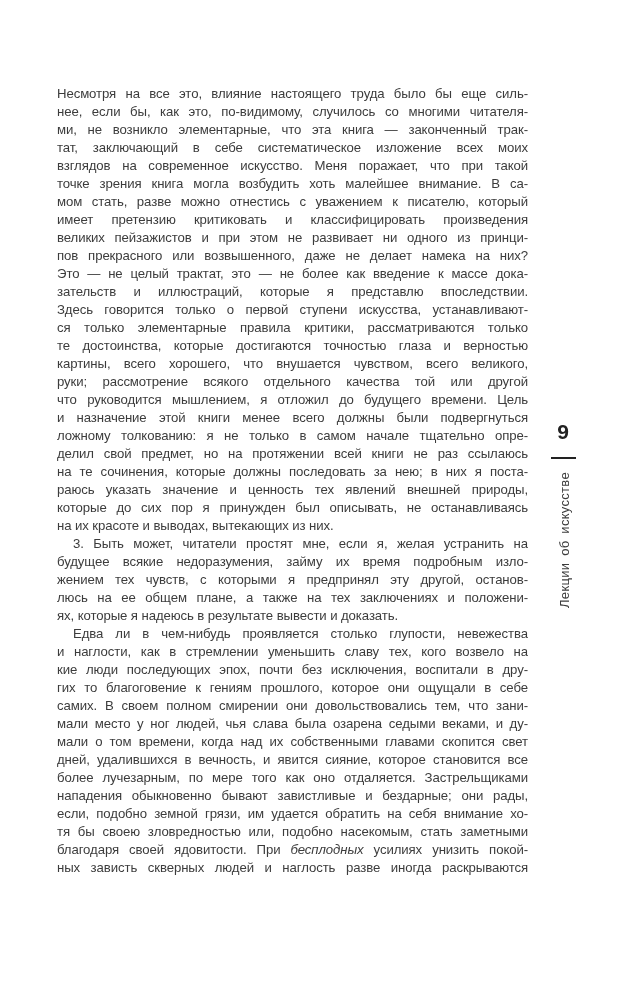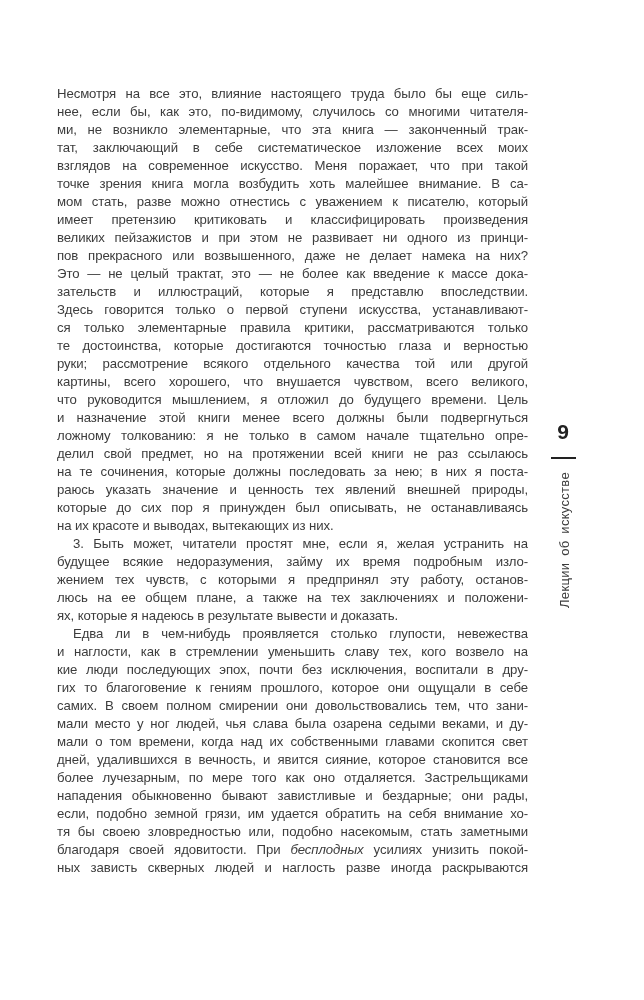--- a/index.html
+++ b/index.html
@@ -82,33 +82,33 @@
       <div class="line">точке зрения книга могла возбудить хоть малейшее внимание. В са-</div>
       <div class="line">мом стать, разве можно отнестись с уважением к писателю, который</div>
       <div class="line">имеет претензию критиковать и классифицировать произведения</div>
       <div class="line">великих пейзажистов и при этом не развивает ни одного из принци-</div>
       <div class="line">пов прекрасного или возвышенного, даже не делает намека на них?</div>
       <div class="line">Это — не целый трактат, это — не более как введение к массе дока-</div>
       <div class="line">зательств и иллюстраций, которые я представлю впоследствии.</div>
       <div class="line">Здесь говорится только о первой ступени искусства, устанавливают-</div>
       <div class="line">ся только элементарные правила критики, рассматриваются только</div>
       <div class="line">те достоинства, которые достигаются точностью глаза и верностью</div>
+      <div class="line">картины, всего хорошего, что внушается чувством, всего великого,</div>
       <div class="line">руки; рассмотрение всякого отдельного качества той или другой</div>
-      <div class="line">картины, всего хорошего, что внушается чувством, всего великого,</div>
       <div class="line">что руководится мышлением, я отложил до будущего времени. Цель</div>
       <div class="line">и назначение этой книги менее всего должны были подвергнуться</div>
       <div class="line">ложному толкованию: я не только в самом начале тщательно опре-</div>
       <div class="line">делил свой предмет, но на протяжении всей книги не раз ссылаюсь</div>
       <div class="line">на те сочинения, которые должны последовать за нею; в них я поста-</div>
       <div class="line">раюсь указать значение и ценность тех явлений внешней природы,</div>
       <div class="line">которые до сих пор я принужден был описывать, не останавливаясь</div>
       <div class="line endline">на их красоте и выводах, вытекающих из них.</div>
       <div class="line indent">3. Быть может, читатели простят мне, если я, желая устранить на</div>
       <div class="line">будущее всякие недоразумения, займу их время подробным изло-</div>
-      <div class="line">жением тех чувств, с которыми я предпринял эту работу, останов-</div>
+      <div class="line">жением тех чувств, с которыми я предпринял эту другой, останов-</div>
       <div class="line">люсь на ее общем плане, а также на тех заключениях и положени-</div>
       <div class="line endline">ях, которые я надеюсь в результате вывести и доказать.</div>
       <div class="line indent">Едва ли в чем-нибудь проявляется столько глупости, невежества</div>
       <div class="line">и наглости, как в стремлении уменьшить славу тех, кого возвело на</div>
       <div class="line">кие люди последующих эпох, почти без исключения, воспитали в дру-</div>
       <div class="line">гих то благоговение к гениям прошлого, которое они ощущали в себе</div>
       <div class="line">самих. В своем полном смирении они довольствовались тем, что зани-</div>
       <div class="line">мали место у ног людей, чья слава была озарена седыми веками, и ду-</div>
       <div class="line">мали о том времени, когда над их собственными главами скопится свет</div>
       <div class="line">дней, удалившихся в вечность, и явится сияние, которое становится все</div>

